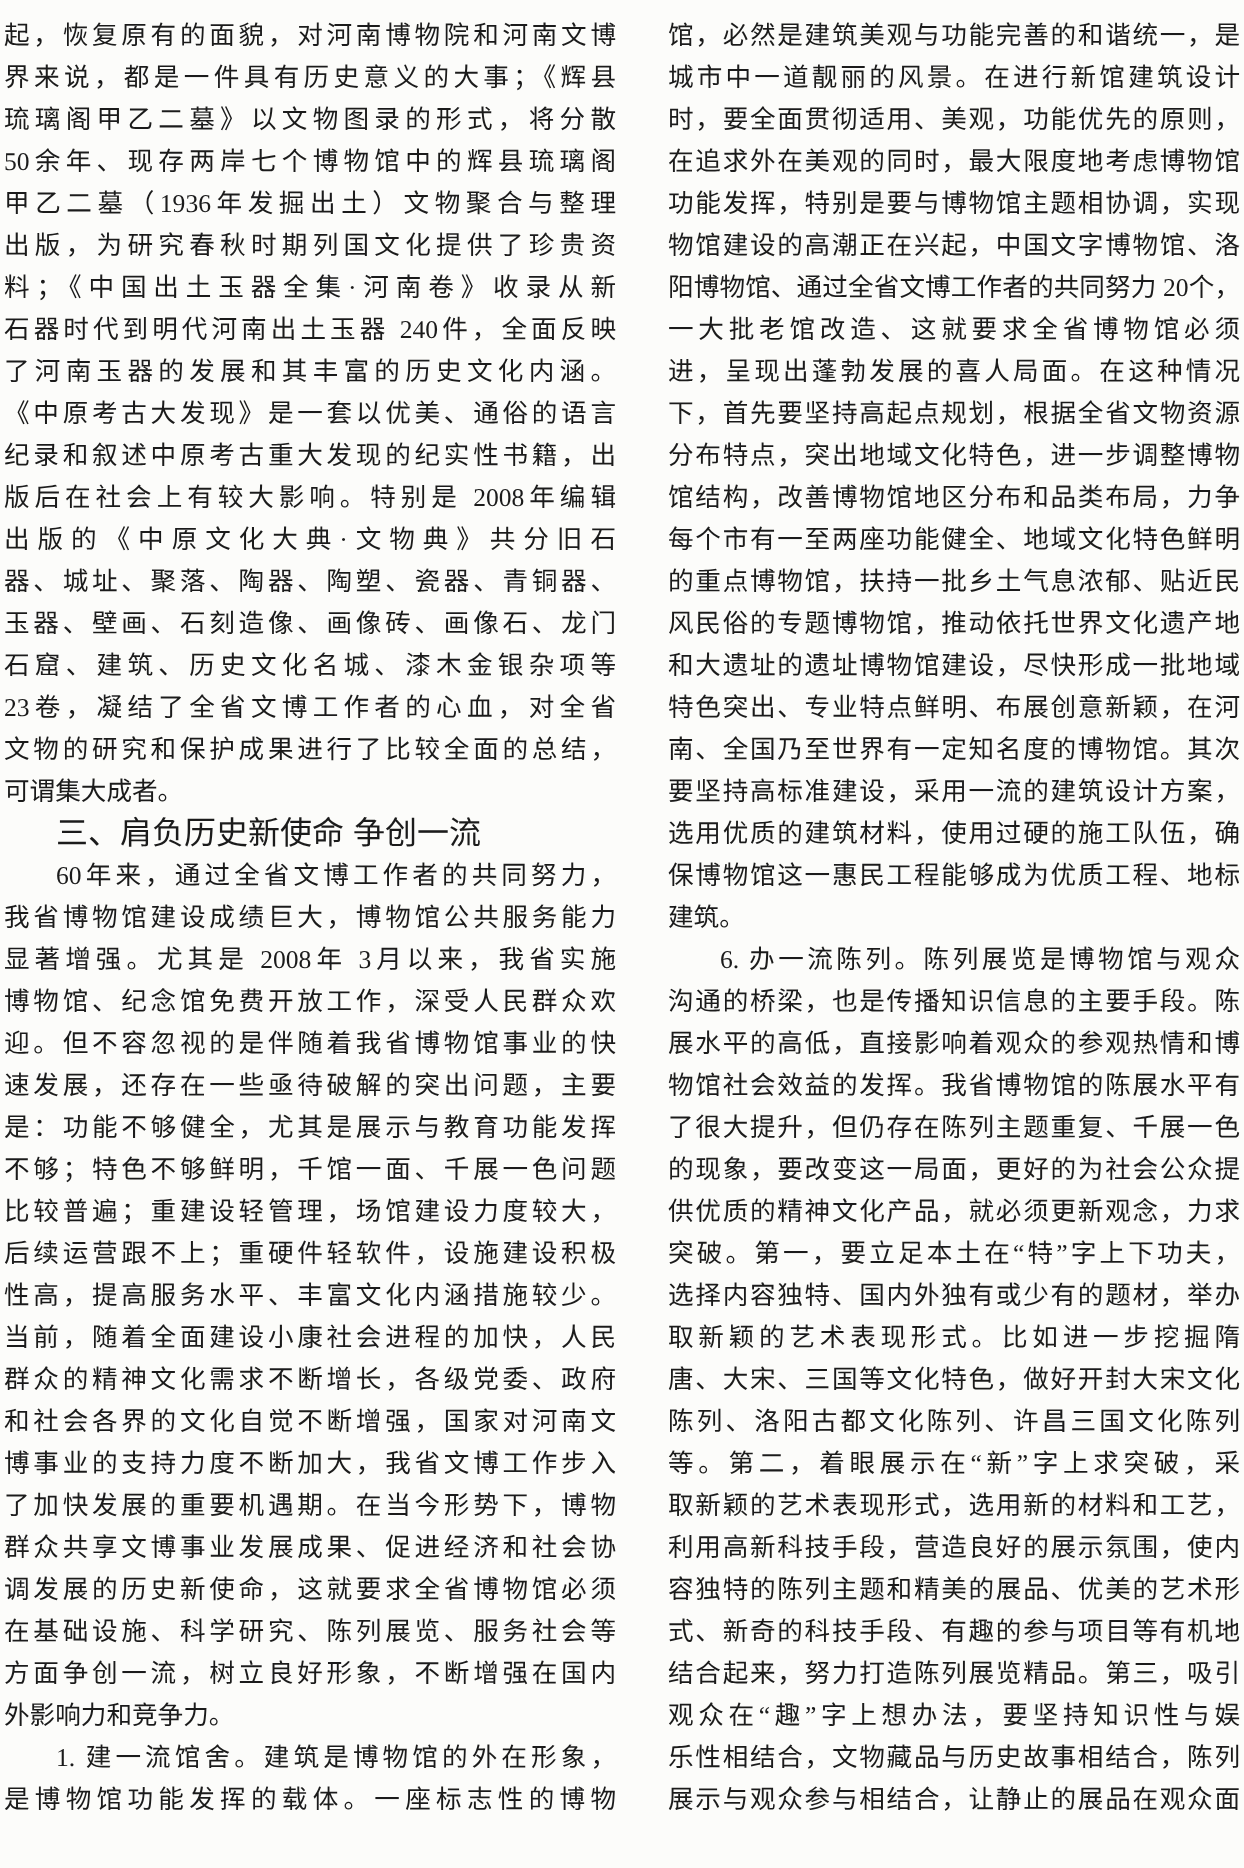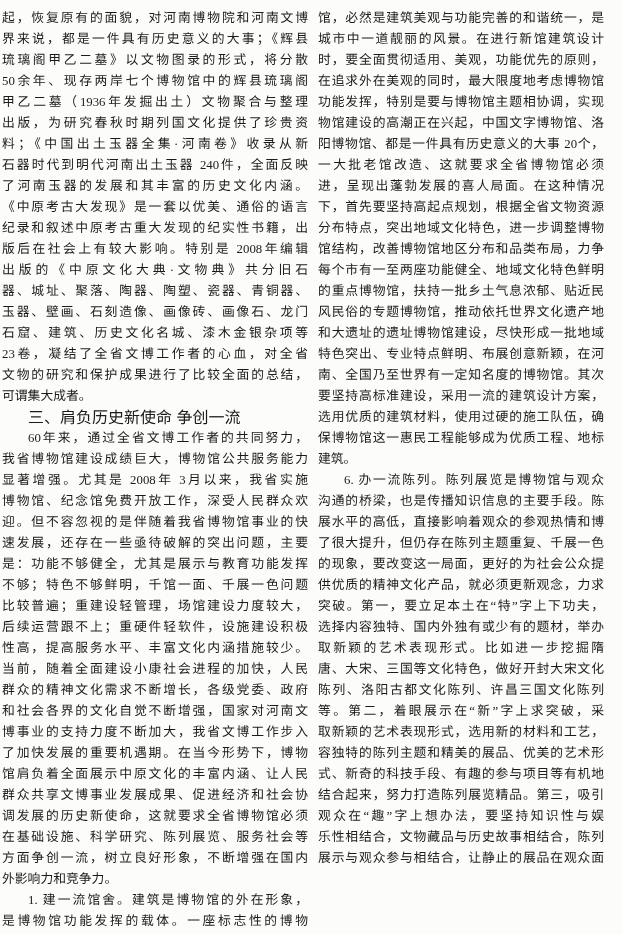--- a/index.html
+++ b/index.html
@@ -17,21 +17,21 @@
     color: #1b1b1b;
     font-family: "Liberation Serif", "DejaVu Serif", serif;
     display: flex;
     overflow: hidden;
   }
   .col {
     box-sizing: border-box;
   }
   .col-left {
     width: 306px;
-    margin-right: 10px;
+    margin-right: 26px;
   }
   .col-right {
     width: 286px;
   }
   .line {
     font-size: 12.8px;
     line-height: 21px;
     height: 21px;
     text-align: justify;
     text-align-last: justify;
@@ -86,66 +86,67 @@
       <div class="line">是：功能不够健全，尤其是展示与教育功能发挥</div>
       <div class="line">不够；特色不够鲜明，千馆一面、千展一色问题</div>
       <div class="line">比较普遍；重建设轻管理，场馆建设力度较大，</div>
       <div class="line">后续运营跟不上；重硬件轻软件，设施建设积极</div>
       <div class="line">性高，提高服务水平、丰富文化内涵措施较少。</div>
       <div class="line">当前，随着全面建设小康社会进程的加快，人民</div>
       <div class="line">群众的精神文化需求不断增长，各级党委、政府</div>
       <div class="line">和社会各界的文化自觉不断增强，国家对河南文</div>
       <div class="line">博事业的支持力度不断加大，我省文博工作步入</div>
       <div class="line">了加快发展的重要机遇期。在当今形势下，博物</div>
-      <div class="line">馆肩负着全面展示中原文化的丰富内涵、让人民</div>
       <div class="line">群众共享文博事业发展成果、促进经济和社会协</div>
       <div class="line">调发展的历史新使命，这就要求全省博物馆必须</div>
       <div class="line">在基础设施、科学研究、陈列展览、服务社会等</div>
       <div class="line">方面争创一流，树立良好形象，不断增强在国内</div>
       <div class="line no-fill">外影响力和竞争力。</div>
       <div class="line indent">1. 建一流馆舍。建筑是博物馆的外在形象，</div>
       <div class="line">是博物馆功能发挥的载体。一座标志性的博物</div>
     </div>
   <div class="col col-right">
 
   <div class="line">馆，必然是建筑美观与功能完善的和谐统一，是</div>
       <div class="line">城市中一道靓丽的风景。在进行新馆建筑设计</div>
       <div class="line">时，要全面贯彻适用、美观，功能优先的原则，</div>
       <div class="line">在追求外在美观的同时，最大限度地考虑博物馆</div>
       <div class="line">功能发挥，特别是要与博物馆主题相协调，实现</div>
       <div class="line">物馆建设的高潮正在兴起，中国文字博物馆、洛</div>
-      <div class="line">阳博物馆、都是一件具有历史意义的大事 20个，</div>
+      <div class="line">阳博物馆、通过全省文博工作者的共同努力 20个，</div>
       <div class="line">一大批老馆改造、这就要求全省博物馆必须</div>
       <div class="line">进，呈现出蓬勃发展的喜人局面。在这种情况</div>
       <div class="line">下，首先要坚持高起点规划，根据全省文物资源</div>
       <div class="line">分布特点，突出地域文化特色，进一步调整博物</div>
       <div class="line">馆结构，改善博物馆地区分布和品类布局，力争</div>
       <div class="line">每个市有一至两座功能健全、地域文化特色鲜明</div>
       <div class="line">的重点博物馆，扶持一批乡土气息浓郁、贴近民</div>
       <div class="line">风民俗的专题博物馆，推动依托世界文化遗产地</div>
       <div class="line">和大遗址的遗址博物馆建设，尽快形成一批地域</div>
       <div class="line">特色突出、专业特点鲜明、布展创意新颖，在河</div>
       <div class="line">南、全国乃至世界有一定知名度的博物馆。其次</div>
       <div class="line">要坚持高标准建设，采用一流的建筑设计方案，</div>
       <div class="line">选用优质的建筑材料，使用过硬的施工队伍，确</div>
       <div class="line">保博物馆这一惠民工程能够成为优质工程、地标</div>
       <div class="line no-fill">建筑。</div>
       <div class="line indent">6. 办一流陈列。陈列展览是博物馆与观众</div>
       <div class="line">沟通的桥梁，也是传播知识信息的主要手段。陈</div>
       <div class="line">展水平的高低，直接影响着观众的参观热情和博</div>
+      <div class="line">物馆社会效益的发挥。我省博物馆的陈展水平有</div>
       <div class="line">了很大提升，但仍存在陈列主题重复、千展一色</div>
       <div class="line">的现象，要改变这一局面，更好的为社会公众提</div>
       <div class="line">供优质的精神文化产品，就必须更新观念，力求</div>
       <div class="line">突破。第一，要立足本土在“特”字上下功夫，</div>
       <div class="line">选择内容独特、国内外独有或少有的题材，举办</div>
       <div class="line">取新颖的艺术表现形式。比如进一步挖掘隋</div>
       <div class="line">唐、大宋、三国等文化特色，做好开封大宋文化</div>
       <div class="line">陈列、洛阳古都文化陈列、许昌三国文化陈列</div>
       <div class="line">等。第二，着眼展示在“新”字上求突破，采</div>
       <div class="line">取新颖的艺术表现形式，选用新的材料和工艺，</div>
+      <div class="line">利用高新科技手段，营造良好的展示氛围，使内</div>
       <div class="line">容独特的陈列主题和精美的展品、优美的艺术形</div>
       <div class="line">式、新奇的科技手段、有趣的参与项目等有机地</div>
       <div class="line">结合起来，努力打造陈列展览精品。第三，吸引</div>
       <div class="line">观众在“趣”字上想办法，要坚持知识性与娱</div>
       <div class="line">乐性相结合，文物藏品与历史故事相结合，陈列</div>
       <div class="line">展示与观众参与相结合，让静止的展品在观众面</div>
     </div>
 </div>
 
 </body></html>

